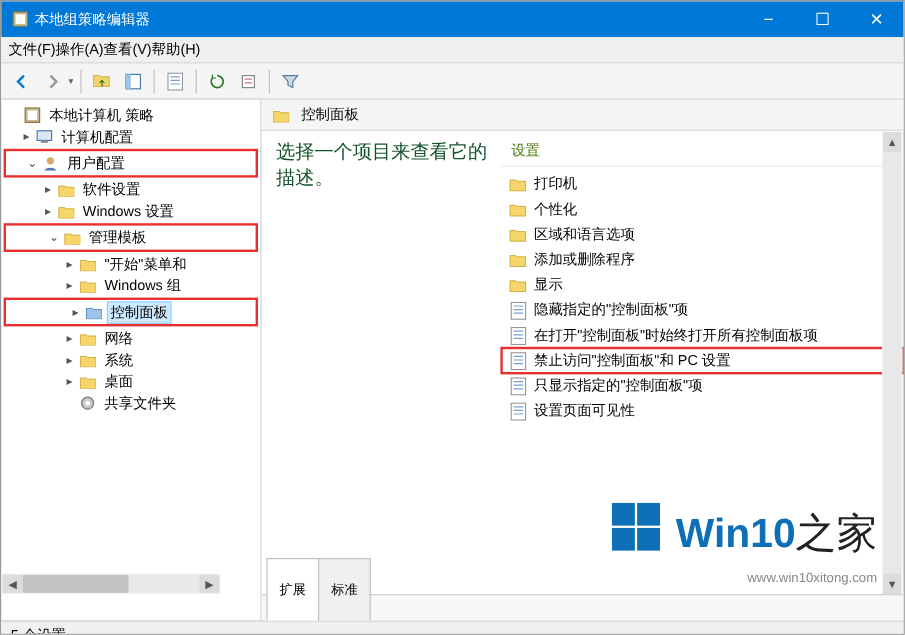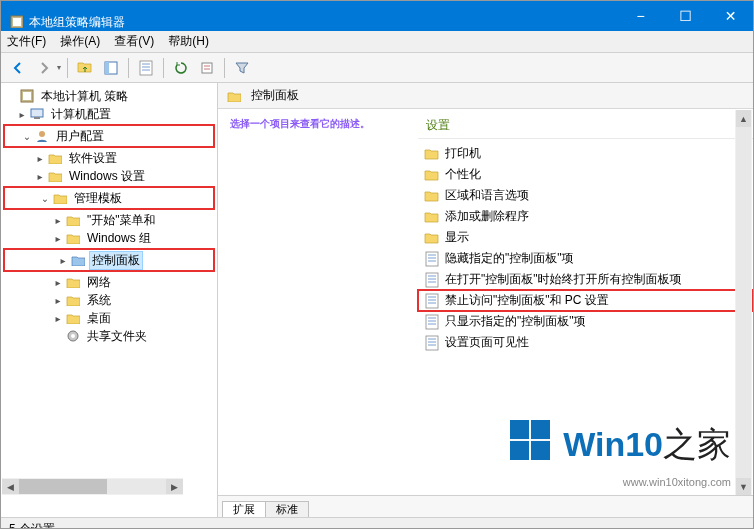--- a/index.html
+++ b/index.html
@@ -1,25 +1,25 @@
 <!DOCTYPE html>
 <html><head>
 <meta charset="utf-8">
 <style>
 * { margin: 0; padding: 0; box-sizing: border-box; font-family: "Microsoft YaHei", "Segoe UI", sans-serif; }
 body { width: 754px; height: 529px; background: #fff; border: 1px solid #999; overflow: hidden; position: relative; }
 
 
-.titlebar { height: 30px; background: #0078d7; color: #fff; display: flex; align-items: flex-end; padding-left: 8px; font-size: 12px; }
+.titlebar { height: 30px; background: #0078d7; color: #fff; display: flex; align-items: center; padding-left: 8px; font-size: 12px; }
 .titlebar .icon { margin-right: 6px; }
 .title-btns { margin-left: auto; display: flex; }
 .title-btn { width: 45px; height: 30px; display: flex; align-items: center; justify-content: center; color: #fff; font-size: 14px; }
 
 
-.menubar { height: 22px; background: #f0f0f0; display: flex; align-items: center; padding-left: 6px; font-size: 12px; gap: 14px; border-bottom: 1px solid #d0d0d0; }
+.menubar { height: 22px; background: #f0f0f0; display: flex; align-items: center; padding-left: 6px; font-size: 12px; border-bottom: 1px solid #d0d0d0; }
 .menu-item { cursor: default; }
 
 
 .toolbar { height: 30px; background: #f5f5f5; border-bottom: 1px solid #d0d0d0; display: flex; align-items: center; padding-left: 6px; gap: 4px; }
 .tb-btn { width: 22px; height: 22px; display: flex; align-items: center; justify-content: center; border: 1px solid transparent; }
 .tb-sep { width: 1px; height: 20px; background: #c0c0c0; margin: 0 2px; }
 .tb-dd { font-size: 8px; color: #666; margin-left: -2px; }
 
 
 .main { display: flex; height: 434px; position: relative; }
@@ -33,30 +33,30 @@
 .twisty.none { visibility: hidden; }
 .node-icon { width: 16px; height: 16px; margin-right: 3px; display: inline-flex; align-items: center; justify-content: center; }
 .folder-icon svg { width: 14px; height: 12px; }
 .node-label { padding: 1px 3px; }
 .node-label.sel { background: #cce8ff; border: 1px solid #99d1ff; padding: 0 2px; }
 .hl-red { border: 2px solid #e83030; padding: 1px; margin: 1px 2px; }
 
 
 .ch { height: 26px; background: #f5f5f5; border-bottom: 1px solid #d8d8d8; display: flex; align-items: center; padding-left: 8px; font-size: 12px; gap: 6px; }
 .content-body { flex: 1; display: flex; }
-.desc-col { width: 200px; padding: 8px 12px; font-size: 10px; color: #8b5cf6; font-weight: bold; }
+.desc-col { width: 200px; padding: 8px 12px; font-size: 16px; color: #14532d; }
 .list-col { flex: 1; padding-top: 4px; }
 .list-hdr { font-size: 12px; padding: 4px 8px; color: #4d7c0f; border-bottom: 1px solid #eaeaea; margin-bottom: 4px; }
 .list-item { display: flex; align-items: center; height: 21px; font-size: 12px; padding-left: 6px; gap: 5px; }
 .list-item.hl { outline: 2px solid #e83030; outline-offset: -1px; }
 .li-icon { width: 16px; height: 16px; display: inline-flex; align-items: center; justify-content: center; }
 
 
 .tabs { height: 22px; border-top: 1px solid #d0d0d0; display: flex; align-items: flex-end; padding-left: 4px; font-size: 11px; background: #f7f7f7; }
-.tab { padding: 0 10px; border: 1px solid #c0c0c0; border-bottom: none; margin-right: -1px; background: #f0f0f0; text-align: right; }
+.tab { padding: 18px 10px; border: 1px solid #c0c0c0; border-bottom: none; margin-right: -1px; background: #f0f0f0; text-align: right; }
 .tab.active { background: #fff; }
 
 
 .status { height: 22px; border-top: 1px solid #d0d0d0; font-size: 12px; padding: 3px 8px; background: #f0f0f0; }
 
 
 .hsb { position: absolute; bottom: 22px; left: 1px; width: 181px; height: 17px; background: #f0f0f0; display: flex; align-items: center; }
 .hsb .tr { flex: 1; background: #e8e8e8; height: 15px; position: relative; }
 .hsb .th { position: absolute; left: 0; width: 60%; height: 100%; background: #c2c2c2; }
 .hsb .ar { width: 17px; height: 15px; background: #dcdcdc; display: flex; align-items: center; justify-content: center; font-size: 9px; color: #555; }

